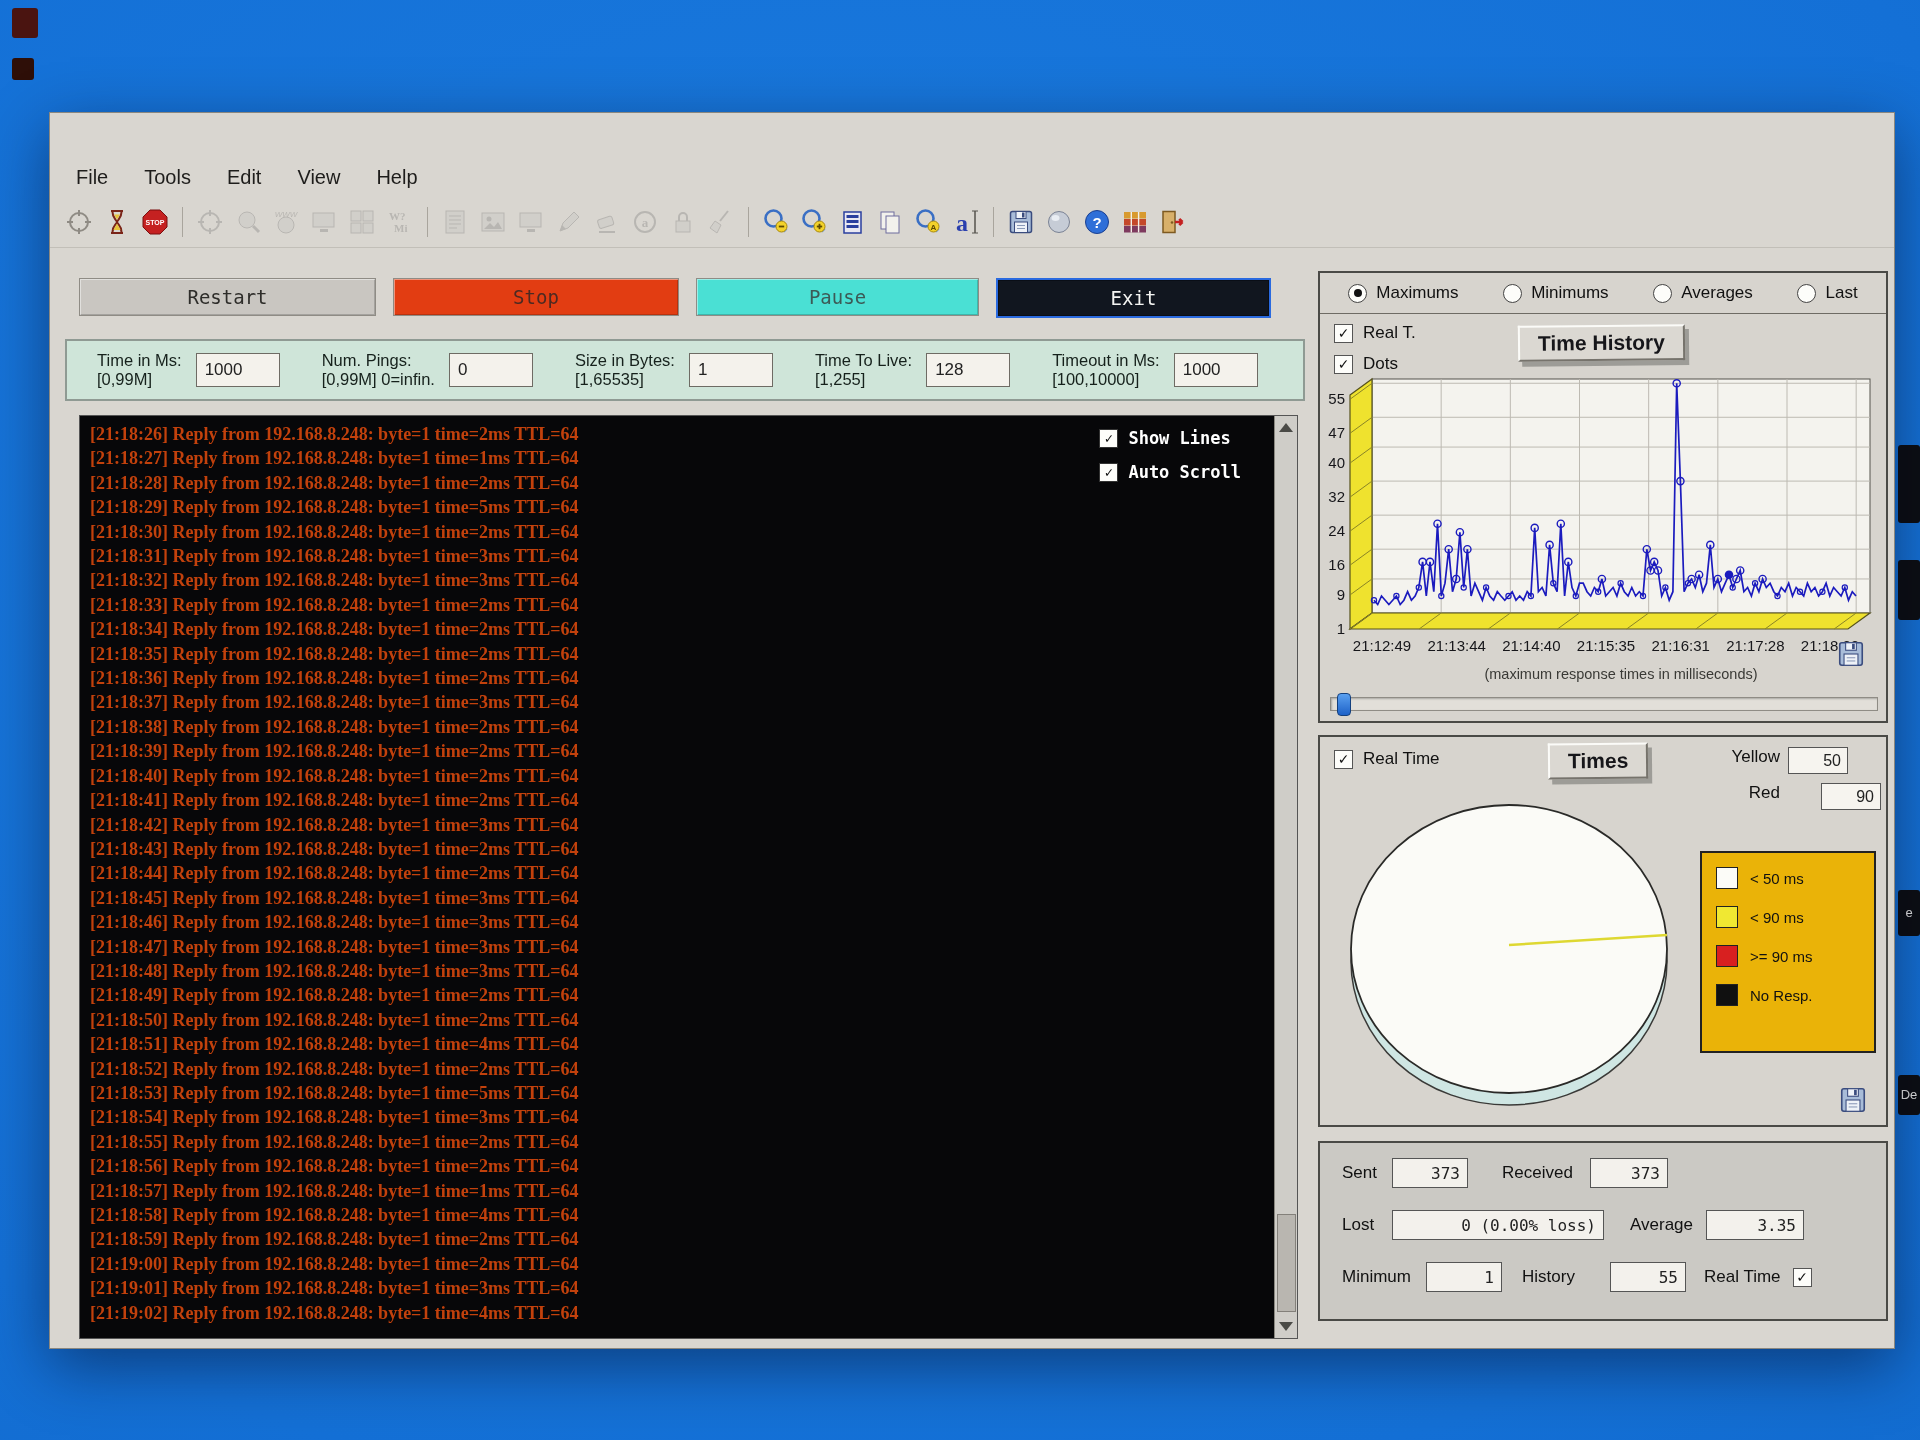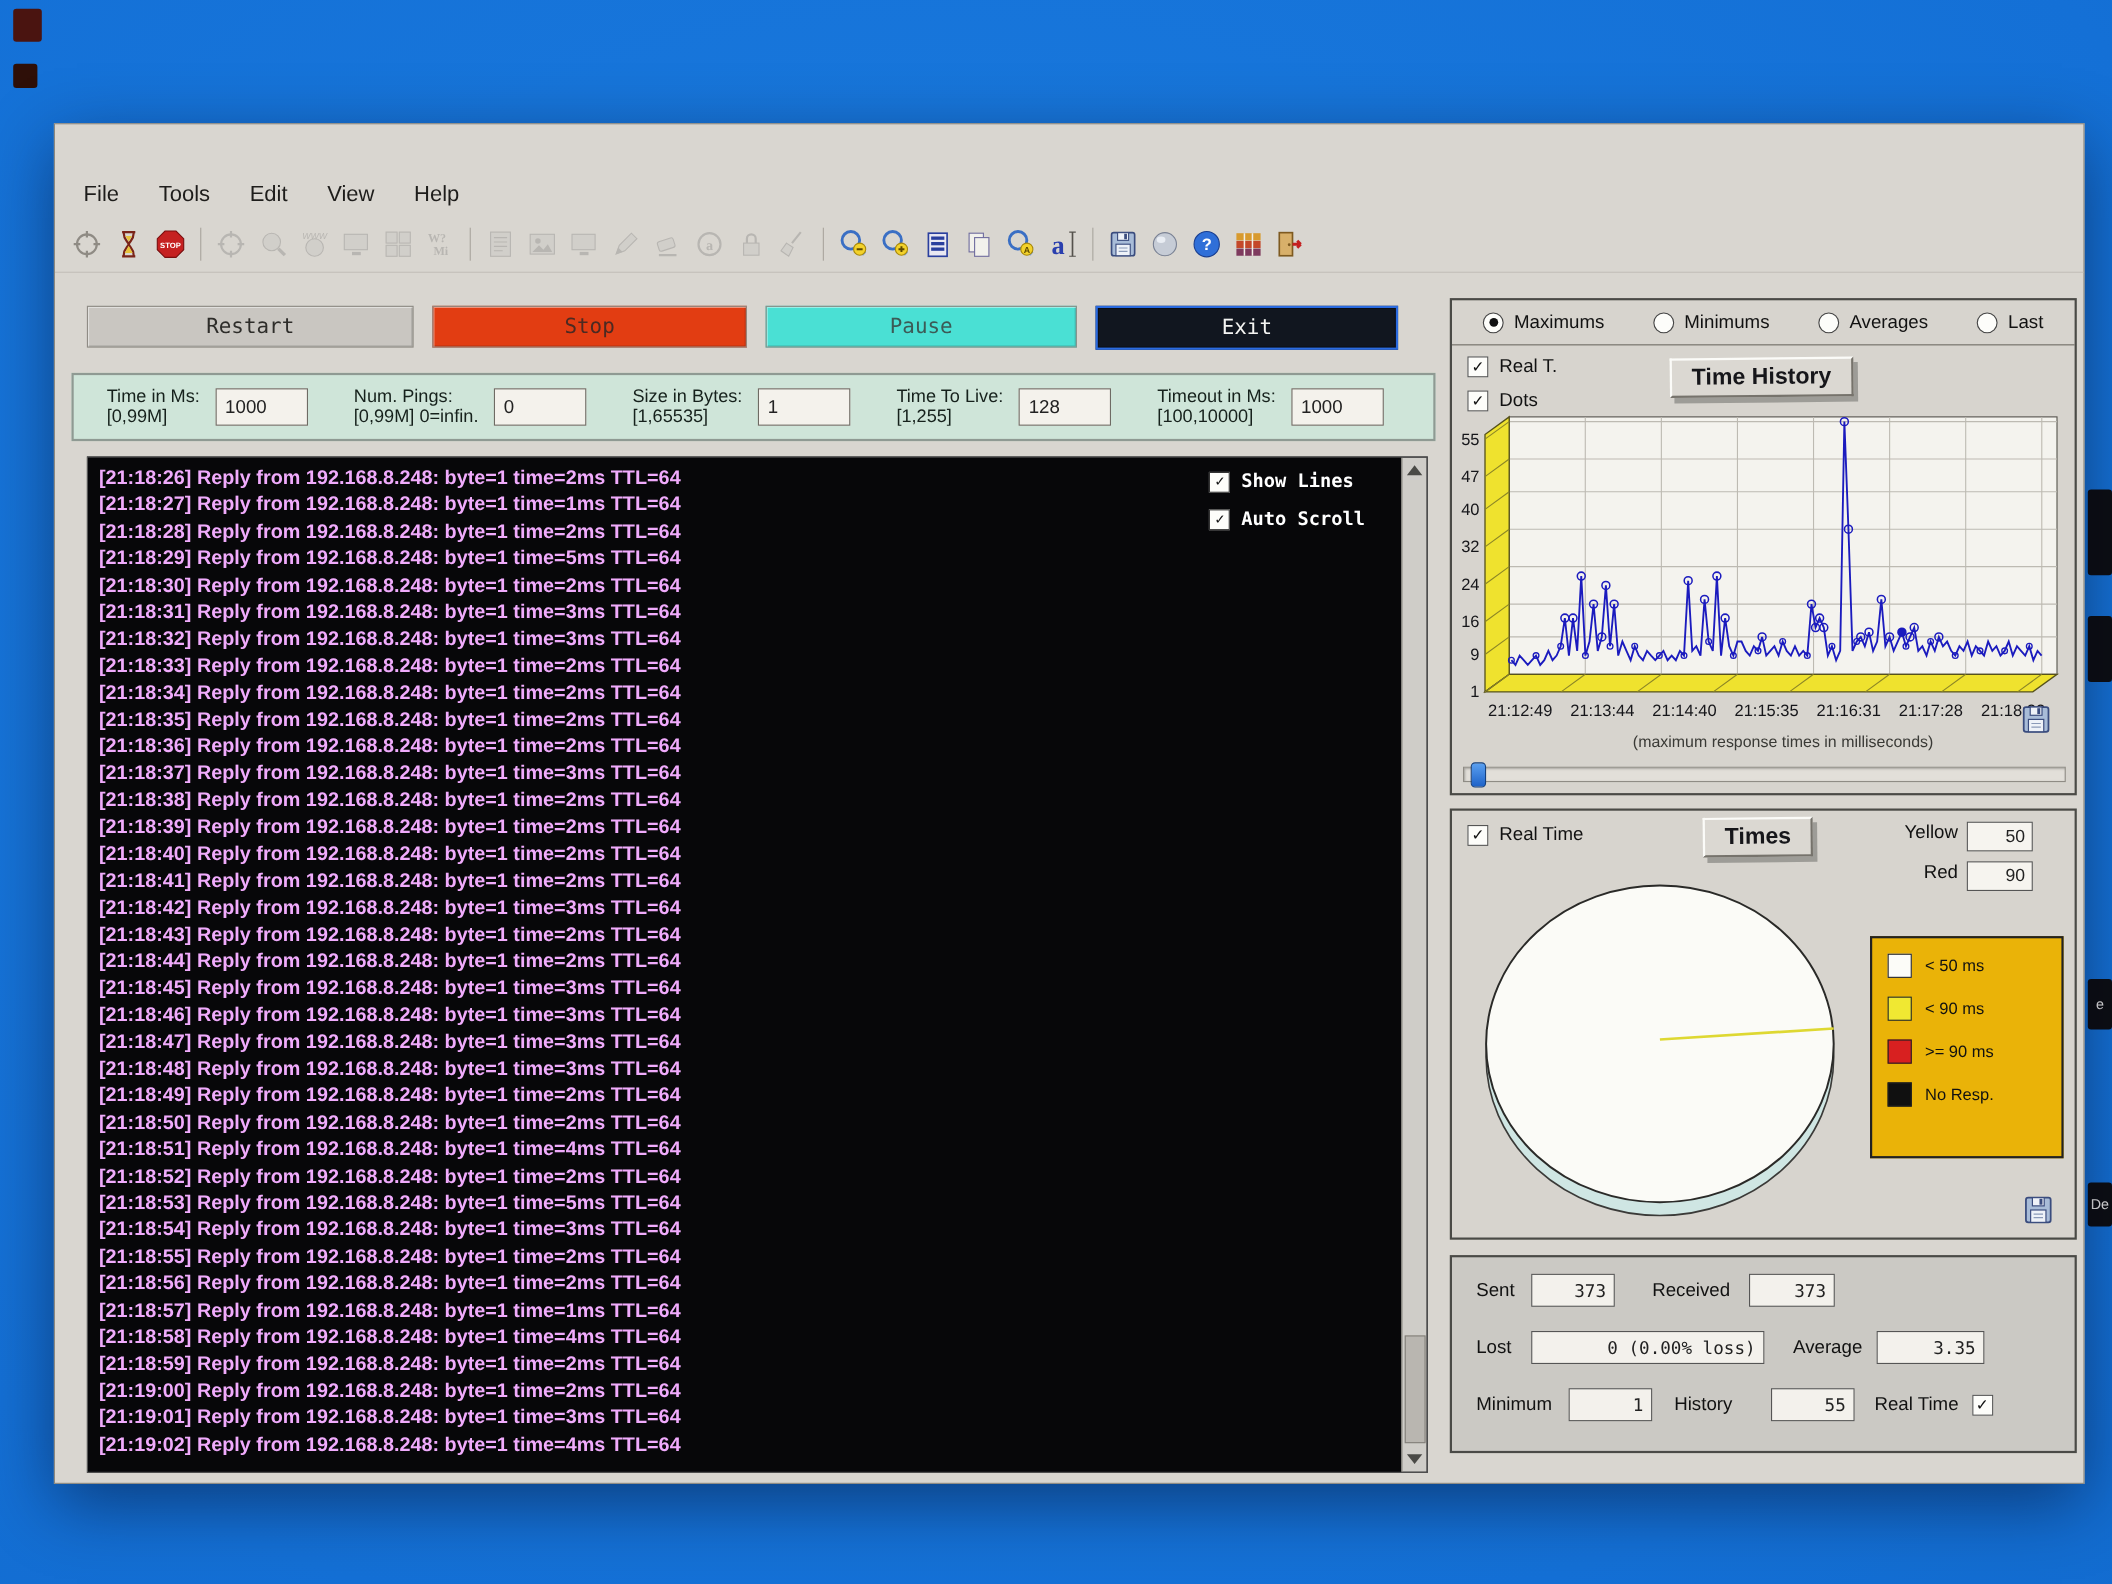--- a/index.html
+++ b/index.html
@@ -41,22 +41,22 @@
   .paramrow{position:absolute;left:15px;top:226px;width:1240px;height:62px;background:#cfe5d9;
     border:2px solid #8f9a93;display:flex;align-items:center;padding-left:30px;box-sizing:border-box;}
   .pgroup{display:flex;align-items:center;margin-right:42px;}
   .plabel{font-size:16.5px;color:#16211c;line-height:19px;margin-right:14px;white-space:nowrap;}
   .pinput{width:84px;height:34px;background:#f4f2ec;border:1px solid #6e6b64;font-size:17px;
     display:flex;align-items:center;padding-left:8px;box-sizing:border-box;color:#222;}
   
   .console{position:absolute;left:29px;top:302px;width:1219px;height:924px;background:#070709;
     border:1px solid #555;box-sizing:border-box;overflow:hidden;}
   .clines{position:absolute;left:10px;top:6px;right:40px;
-    font-family:Liberation Sans, sans-serif;font-weight:700;font-size:18px;line-height:24.4px;
-    color:#f0abfc;white-space:pre;}
+    font-family:Liberation Serif, serif;font-weight:700;font-size:18px;line-height:24.4px;
+    color:#c2410c;white-space:pre;}
   .cchecks{position:absolute;right:56px;top:12px;display:flex;flex-direction:column;gap:14px;}
   .ccheck{display:flex;align-items:center;gap:10px;font-family:"DejaVu Sans Mono",monospace;
     font-weight:700;font-size:17px;color:#fff;}
   .cbox{width:17px;height:17px;background:#fdfdfa;border:1px solid #333;display:flex;
     align-items:center;justify-content:center;font-size:14px;color:#111;}
   .cscroll{position:absolute;right:0;top:0;bottom:0;width:22px;background:#cfcdc8;border-left:1px solid #8a8880;}
   .arr{position:absolute;left:4px;width:0;height:0;border-left:7px solid transparent;border-right:7px solid transparent;}
   .arr.up{top:7px;border-bottom:9px solid #4a4a46;}
   .arr.dn{bottom:7px;border-top:9px solid #4a4a46;}
   .thumb{position:absolute;left:2px;width:17px;height:96px;bottom:26px;background:#b9b6b0;border:1px solid #83807a;}
@@ -517,21 +517,21 @@
     <div class="panel" id="box2">
       <div class="hcheck" style="position:absolute;left:14px;top:12px;">
         <span class="cbox" style="border-color:#555;">✓</span>
         <span>Real Time</span>
       </div>
       <div class="raised" id="times-label">Times</div>
       <div class="yr-row" style="left:398px;top:10px;">
         <span class="yr-label">Yellow</span>
         <span class="yr-input">50</span>
       </div>
-      <div class="yr-row" style="left:398px;top:46px;">
+      <div class="yr-row" style="left:398px;top:46px;gap:33px;">
         <span class="yr-label">Red</span>
         <span class="yr-input">90</span>
       </div>
       <svg width="372" height="336" viewBox="0 0 372 336" style="position:absolute;left:8px;top:48px;">
         <ellipse cx="181" cy="176" rx="158" ry="144" fill="#cfe6e3" stroke="#3a3a38" stroke-width="1.5"></ellipse>
         <ellipse cx="181" cy="164" rx="158" ry="144" fill="#fbfbf7" stroke="#2a2a28" stroke-width="1.8"></ellipse>
         <line x1="181" y1="160" x2="339" y2="150" stroke="#ded832" stroke-width="2.5"></line>
       </svg>
       <div class="legend">
           <div class="lrow">

